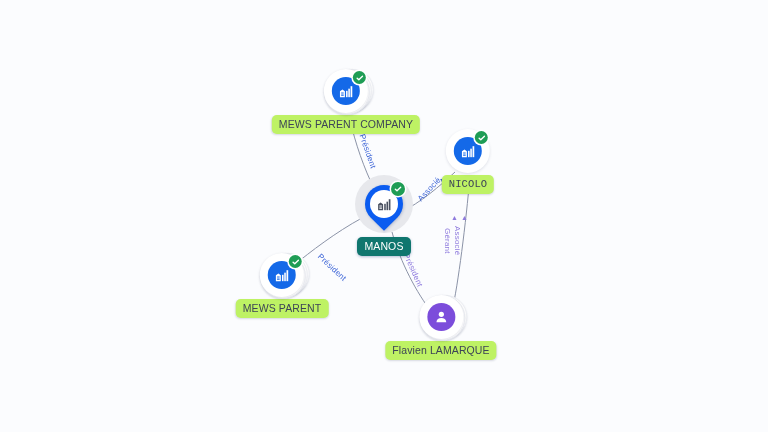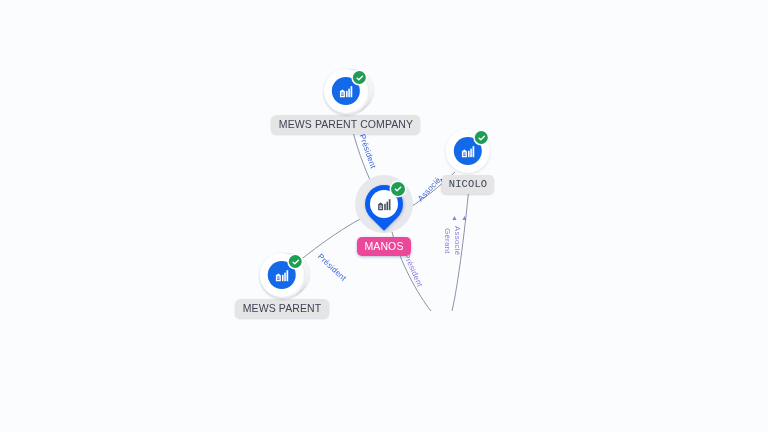--- a/index.html
+++ b/index.html
@@ -139,31 +139,31 @@
     display: flex;
     align-items: center;
     justify-content: center;
     box-shadow: 0 0 0 1.5px #ffffff;
     z-index: 3;
   }
 
   
   .node-label {
     margin-top: 3px;
-    background: #e5e5e5;
+    background: #bef264;
     color: #3d4457;
     font-size: 10.5px;
     letter-spacing: .1px;
     padding: 3px 7px 4px 7px;
     border-radius: 5px;
     white-space: nowrap;
     box-shadow: 0 1px 2px rgba(30, 40, 80, .16);
   }
   .node-label.primary {
-    background: #ec4899;
+    background: #0f766e;
     color: #ffffff;
     box-shadow: 0 1px 3px rgba(10, 40, 110, .3);
   }
 
   
   .edge-label {
     position: absolute;
     font-size: 8px;
     letter-spacing: .2px;
     white-space: nowrap;
@@ -302,14 +302,29 @@
         <div class="check">
           <svg width="8" height="8" viewBox="0 0 24 24" fill="none" stroke="#ffffff" stroke-width="4" stroke-linecap="round" stroke-linejoin="round">
               <path d="M4 12.5l5 5 11-11"></path>
             </svg>
         </div>
       </div>
     </div>
     <div class="node-label">MEWS PARENT</div>
   </div>
 
+  <div class="node" style="left:441px; top:327px;">
+    <div class="stack">
+      <div class="sheet s2"></div>
+      <div class="sheet s1"></div>
+      <div class="disc">
+        <div class="inner-badge person">
+          <svg width="16" height="16" viewBox="0 0 24 24" fill="#ffffff">
+            <circle cx="12" cy="8" r="3.9"></circle>
+            <path d="M4.6 20c0-4.1 3.3-6.4 7.4-6.4s7.4 2.3 7.4 6.4z"></path>
+          </svg>
+        </div>
+      </div>
+    </div>
+    <div class="node-label">Flavien LAMARQUE</div>
+  </div>
 
 </div>
 
 </body></html>

